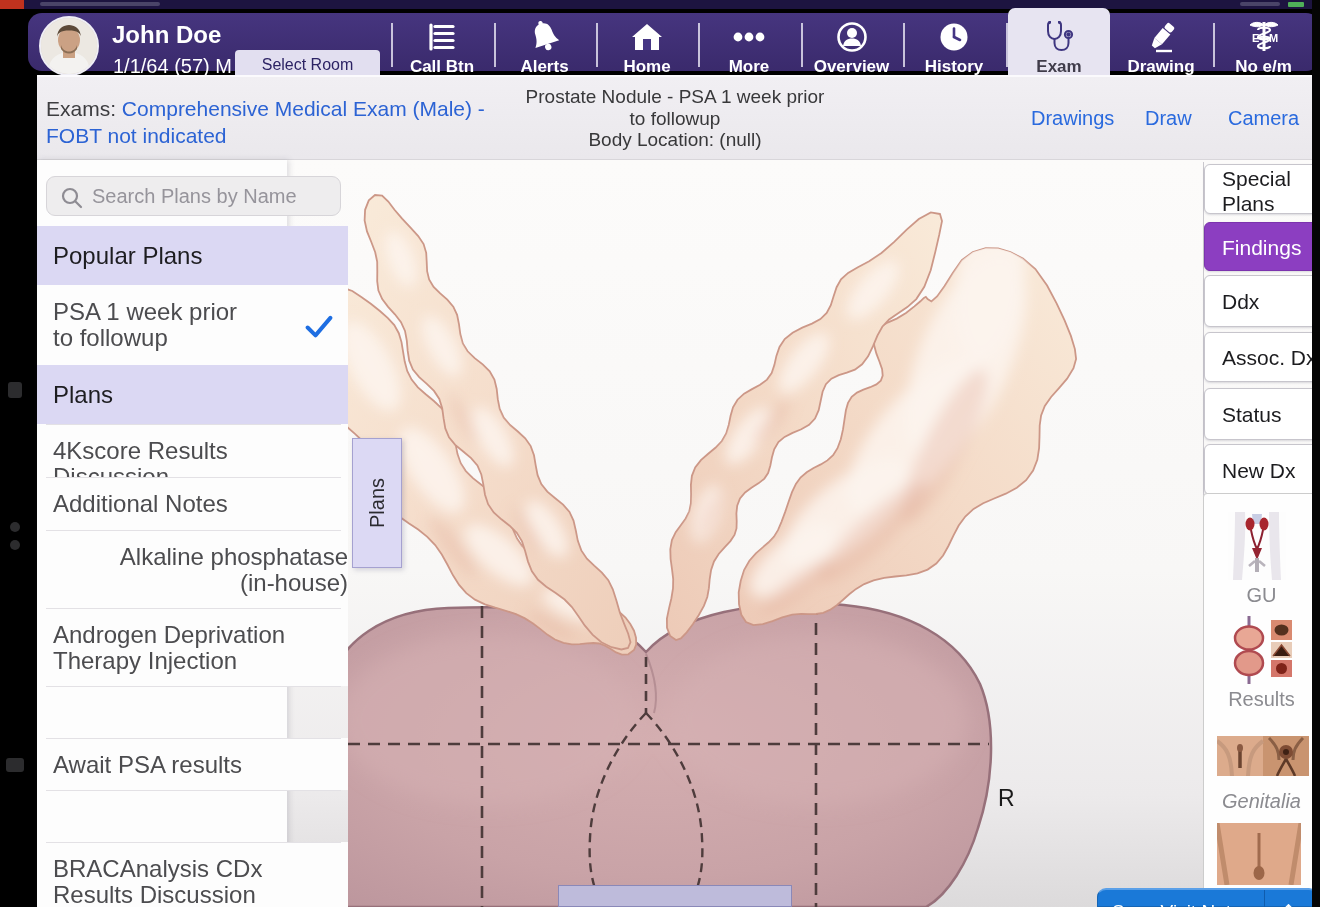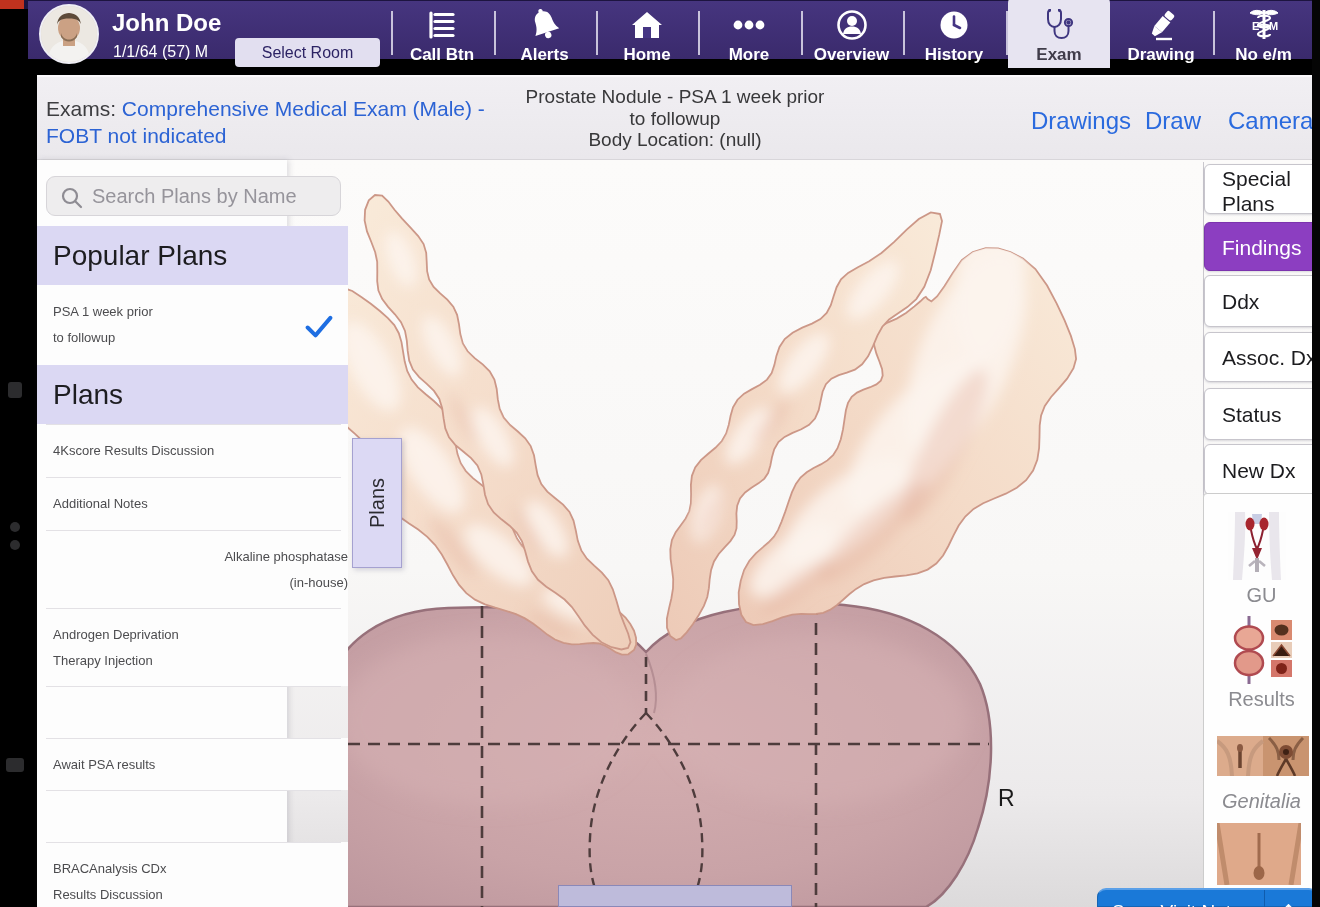--- a/index.html
+++ b/index.html
@@ -6,58 +6,58 @@
   font-family:"Liberation Sans", sans-serif; }
 #stage { position:absolute; top:0; left:0; width:1320px; height:907px; }
 .abs { position:absolute; }
 
 
 #status { left:24px; top:0; width:1296px; height:9px; background:#1d1440; }
 #reddot { left:0; top:0; width:24px; height:9px; background:#c0321e; }
 #battery { left:1288px; top:2px; width:16px; height:5px; background:#4fae58; border-radius:1px; }
 
 
-#topbar { left:28px; top:1px; width:1292px; height:58px;
-  background:linear-gradient(#46357f,#3a2a6c); }
+#topbar { left:28px; top:13px; width:1292px; height:58px;
+  background:linear-gradient(#46357f,#3a2a6c);border-radius:14px; }
 #avatar { left:11px; top:3px; width:60px; height:60px; border-radius:50%;
   background:#ded6cc; border:2px solid #efeef5; overflow:hidden; }
 .pname { left:84px; top:8px; color:#fff; font-size:24px; font-weight:bold; }
-.pdob { left:85px; top:42px; color:#fff; font-size:16px; }
+.pdob { left:85px; top:42px; color:#fff; font-size:20px; }
 #selroom { left:207px; top:37px; width:145px; height:29px; background:#e2dff0;
   border-radius:4px; color:#2c2364; font-size:16px; text-align:center; line-height:29px; }
 .navsep { top:10px; width:2px; height:44px; background:rgba(235,232,245,0.8); }
 .navitem { top:0; width:102px; height:66px; text-align:center; }
 .navlabel { position:absolute; left:0; right:0; top:44px; color:#fff; font-size:17px; font-weight:600; text-align:center; }
 .navicon { position:absolute; left:0; right:0; top:5px; height:38px; text-align:center; }
 #examtab { left:980px; top:-5px; width:102px; height:72px; background:#e7e4f1;
   border-radius:7px 7px 0 0; }
 #examtab .navlabel { color:#403c4a; }
 
 
 #subbar { left:37px; top:75px; width:1283px; height:85px; border-top:2px solid #fbfafd;
   background:linear-gradient(#f1eff3,#eae8ec); border-bottom:1px solid #d8d6da; }
 #examsline { left:9px; top:18px; width:480px; font-size:21px; color:#3d3d40; line-height:27px; }
 #examsline a { color:#2c63d4; text-decoration:none; }
 #centerhead2 { left:363px; top:9px; width:550px; text-align:center; font-size:19px;
   color:#38383a; line-height:21.5px; }
-.blink { top:30px; font-size:24px; color:#2a6ade; }
+.blink { top:30px; font-size:20px; color:#2a6ade; }
 
 
 #canvas { left:37px; top:160px; width:1283px; height:747px;
   background:linear-gradient(#fcfbfa 0%,#f8f7f6 55%,#eceaeb 85%,#dcdadb 100%); }
 
 
 #lpanel { left:37px; top:160px; width:250px; height:747px; background:#fdfdfd;
   box-shadow:2px 0 6px rgba(80,80,100,0.18); }
 #searchbox { left:9px; top:16px; width:295px; height:40px; background:#eeedee;
   border:1px solid #d7d5d9; border-radius:9px; }
 #searchbox .ph { position:absolute; left:45px; top:8px; font-size:20px; color:#96949b; }
 .shead { left:0; width:311px; height:59px; background:#dbd8f3; color:#1d1d20;
-  font-size:28px; line-height:59px; padding-left:16px; }
-.row { left:0; width:311px; background:#fdfdfd; color:#4c4c4f; font-size:13px;
+  font-size:24px; line-height:59px; padding-left:16px; }
+.row { left:0; width:311px; background:#fdfdfd; color:#4c4c4f; font-size:24px;
   padding:14px 0 7px 16px; line-height:26px; }
 .rsep { left:9px; width:295px; height:1px; background:#e3e1e5; }
 
 
 #planstab { left:352px; top:438px; width:50px; height:130px; background:#dcd9f4;
   border:1px solid #a5a1d0; box-shadow:2px 2px 5px rgba(100,100,130,0.25); }
 #planstab span { position:absolute; left:50%; top:50%;
   transform:translate(-50%,-50%) rotate(-90deg); font-size:20px; color:#2b2b30; }
 
 

